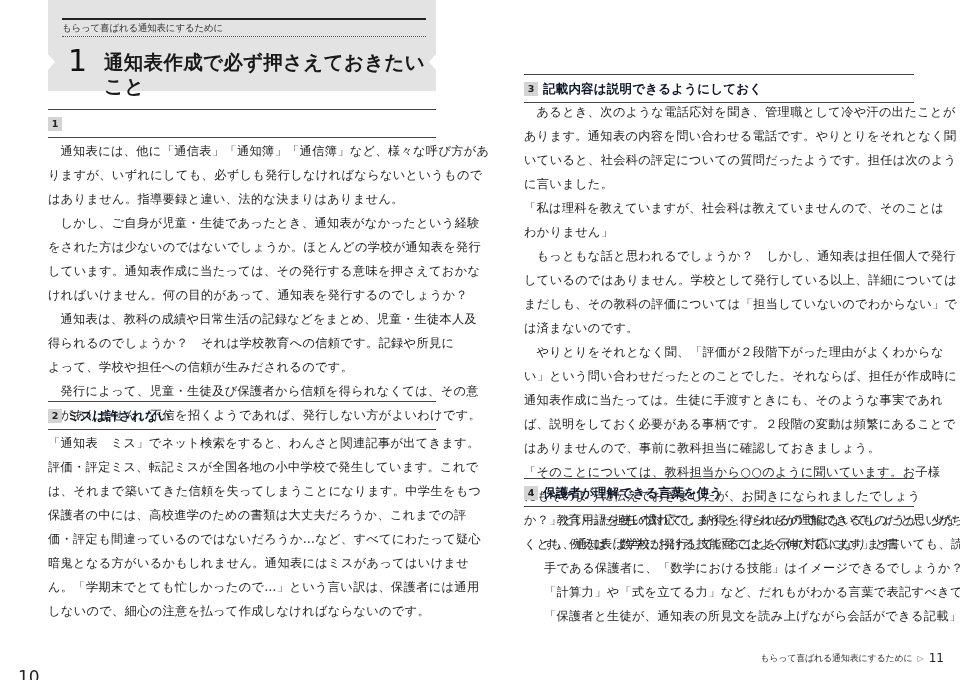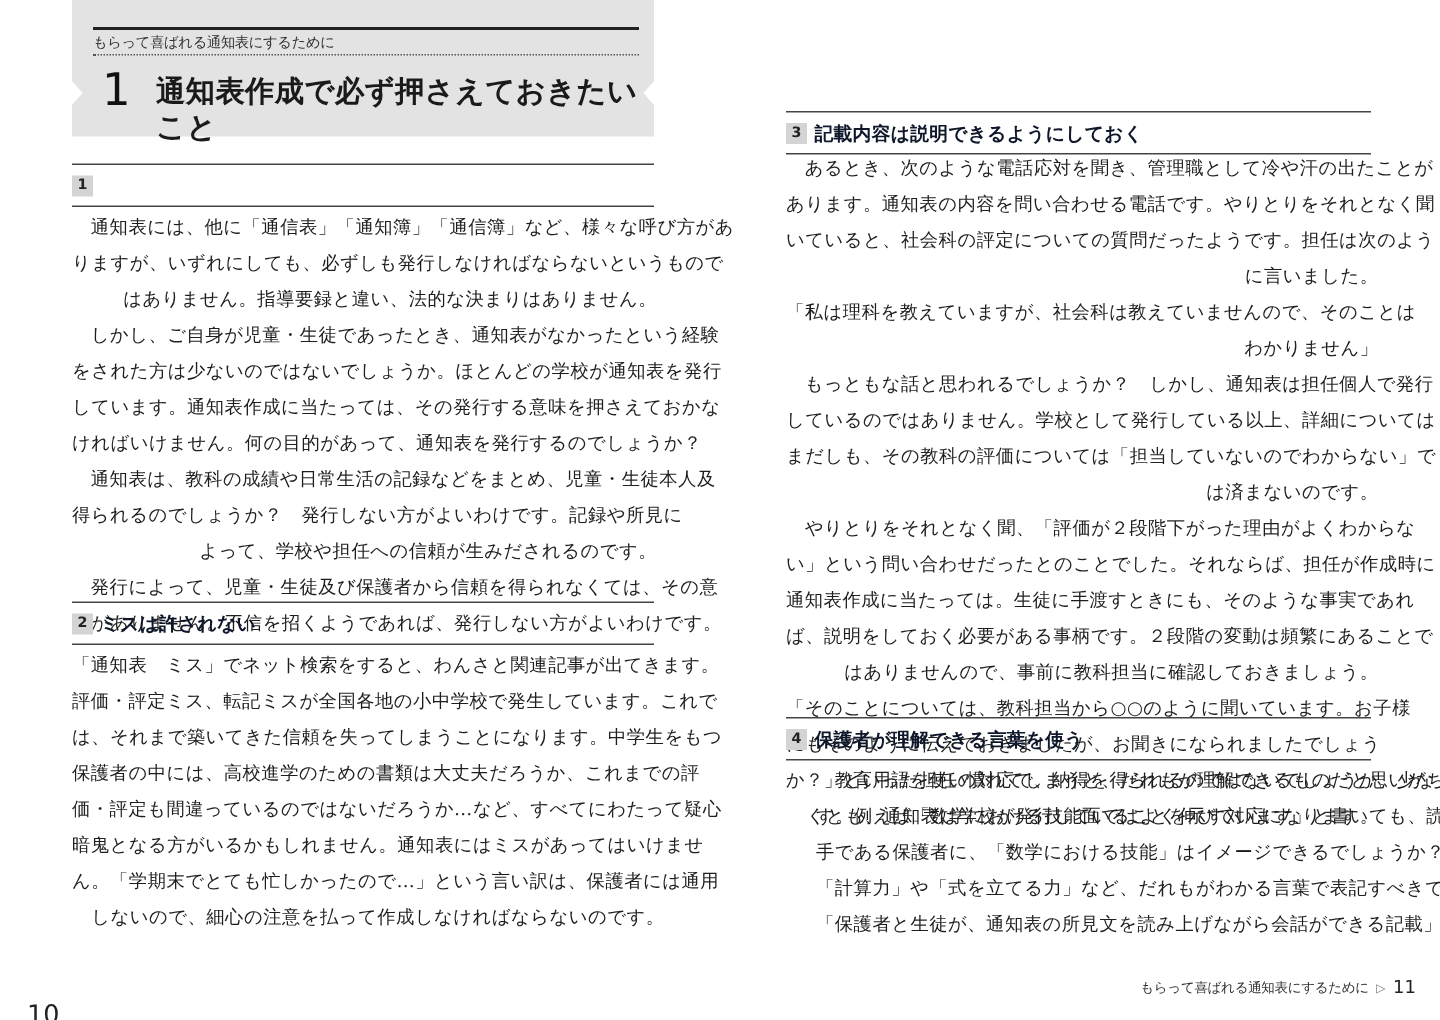--- a/index.html
+++ b/index.html
@@ -33,21 +33,21 @@
     position: absolute; left: 14px; right: 10px; top: 36px; height: 0;
     border-top: 1px dotted #555;
   }
   .chapter-number {
     position: absolute; left: 20px; top: 44px;
     font-family: "DejaVu Sans", "Liberation Sans", sans-serif;
     font-size: 30px; font-weight: normal; color: #111; line-height: 34px;
   }
   .chapter-title {
     position: absolute; left: 56px; top: 50px;
-    font-family: Liberation Serif, serif;
+    font-family: Liberation Sans, sans-serif;
     font-size: 19.5px; font-weight: bold; color: #1a1a1a; line-height: 24px; letter-spacing: 0.3px;
   }
 
   
   .section-head {
     position: absolute; height: 29px;
     border-top: 1px solid #444; border-bottom: 1px solid #444;
   }
   .section-head .badge {
     position: absolute; left: 0; top: 7px; width: 14px; height: 14px;
@@ -55,21 +55,21 @@
     font-family: "DejaVu Sans", "Liberation Sans", sans-serif;
     font-size: 9.5px; font-weight: bold; color: #222; line-height: 14px; text-align: center;
   }
   .section-head .heading-text {
     position: absolute; left: 19px; top: 5px;
     font-family: "DejaVu Sans", "Liberation Sans", sans-serif;
     font-size: 12.5px; font-weight: bold; color: #0f172a; line-height: 18px; letter-spacing: 0.2px;
   }
 
   
-  .body-block { position: absolute; text-align: right; }
+  .body-block { position: absolute; }
   .body-line {
     display: block; height: 24px; line-height: 24px;
     font-size: 12.2px; color: #1e1e1e; white-space: nowrap; letter-spacing: 0.35px;
   }
 
   .page-num-left {
     position: absolute; left: 18px; top: 651px;
     font-family: "DejaVu Sans", "Liberation Sans", sans-serif; font-size: 17px; color: #222; margin-top: 16px;
   }
   .footer-right {
@@ -101,21 +101,21 @@
   </div>
   <div class="body-block" style="left:48px; top:139px; width:390px;">
     <span class="body-line">　通知表には、他に「通信表」「通知簿」「通信簿」など、様々な呼び方があ</span>
     <span class="body-line">りますが、いずれにしても、必ずしも発行しなければならないというもので</span>
     <span class="body-line">はありません。指導要録と違い、法的な決まりはありません。</span>
     <span class="body-line">　しかし、ご自身が児童・生徒であったとき、通知表がなかったという経験</span>
     <span class="body-line">をされた方は少ないのではないでしょうか。ほとんどの学校が通知表を発行</span>
     <span class="body-line">しています。通知表作成に当たっては、その発行する意味を押さえておかな</span>
     <span class="body-line">ければいけません。何の目的があって、通知表を発行するのでしょうか？</span>
     <span class="body-line">　通知表は、教科の成績や日常生活の記録などをまとめ、児童・生徒本人及</span>
-    <span class="body-line">得られるのでしょうか？　発行しない方がよいわけです。記録や所見に</span>
+    <span class="body-line">得られるのでしょうか？　それは学校教育への信頼です。記録や所見に</span>
     <span class="body-line">よって、学校や担任への信頼が生みだされるのです。</span>
     <span class="body-line">　発行によって、児童・生徒及び保護者から信頼を得られなくては、その意</span>
     <span class="body-line">味がありません。不信を招くようであれば、発行しない方がよいわけです。</span>
   </div>
 
   <div class="section-head" style="left:48px; width:388px; top:401px;">
     <span class="badge">2</span>
     <span class="heading-text">ミスは許されない</span>
   </div>
   <div class="body-block" style="left:48px; top:431px; width:395px;">

